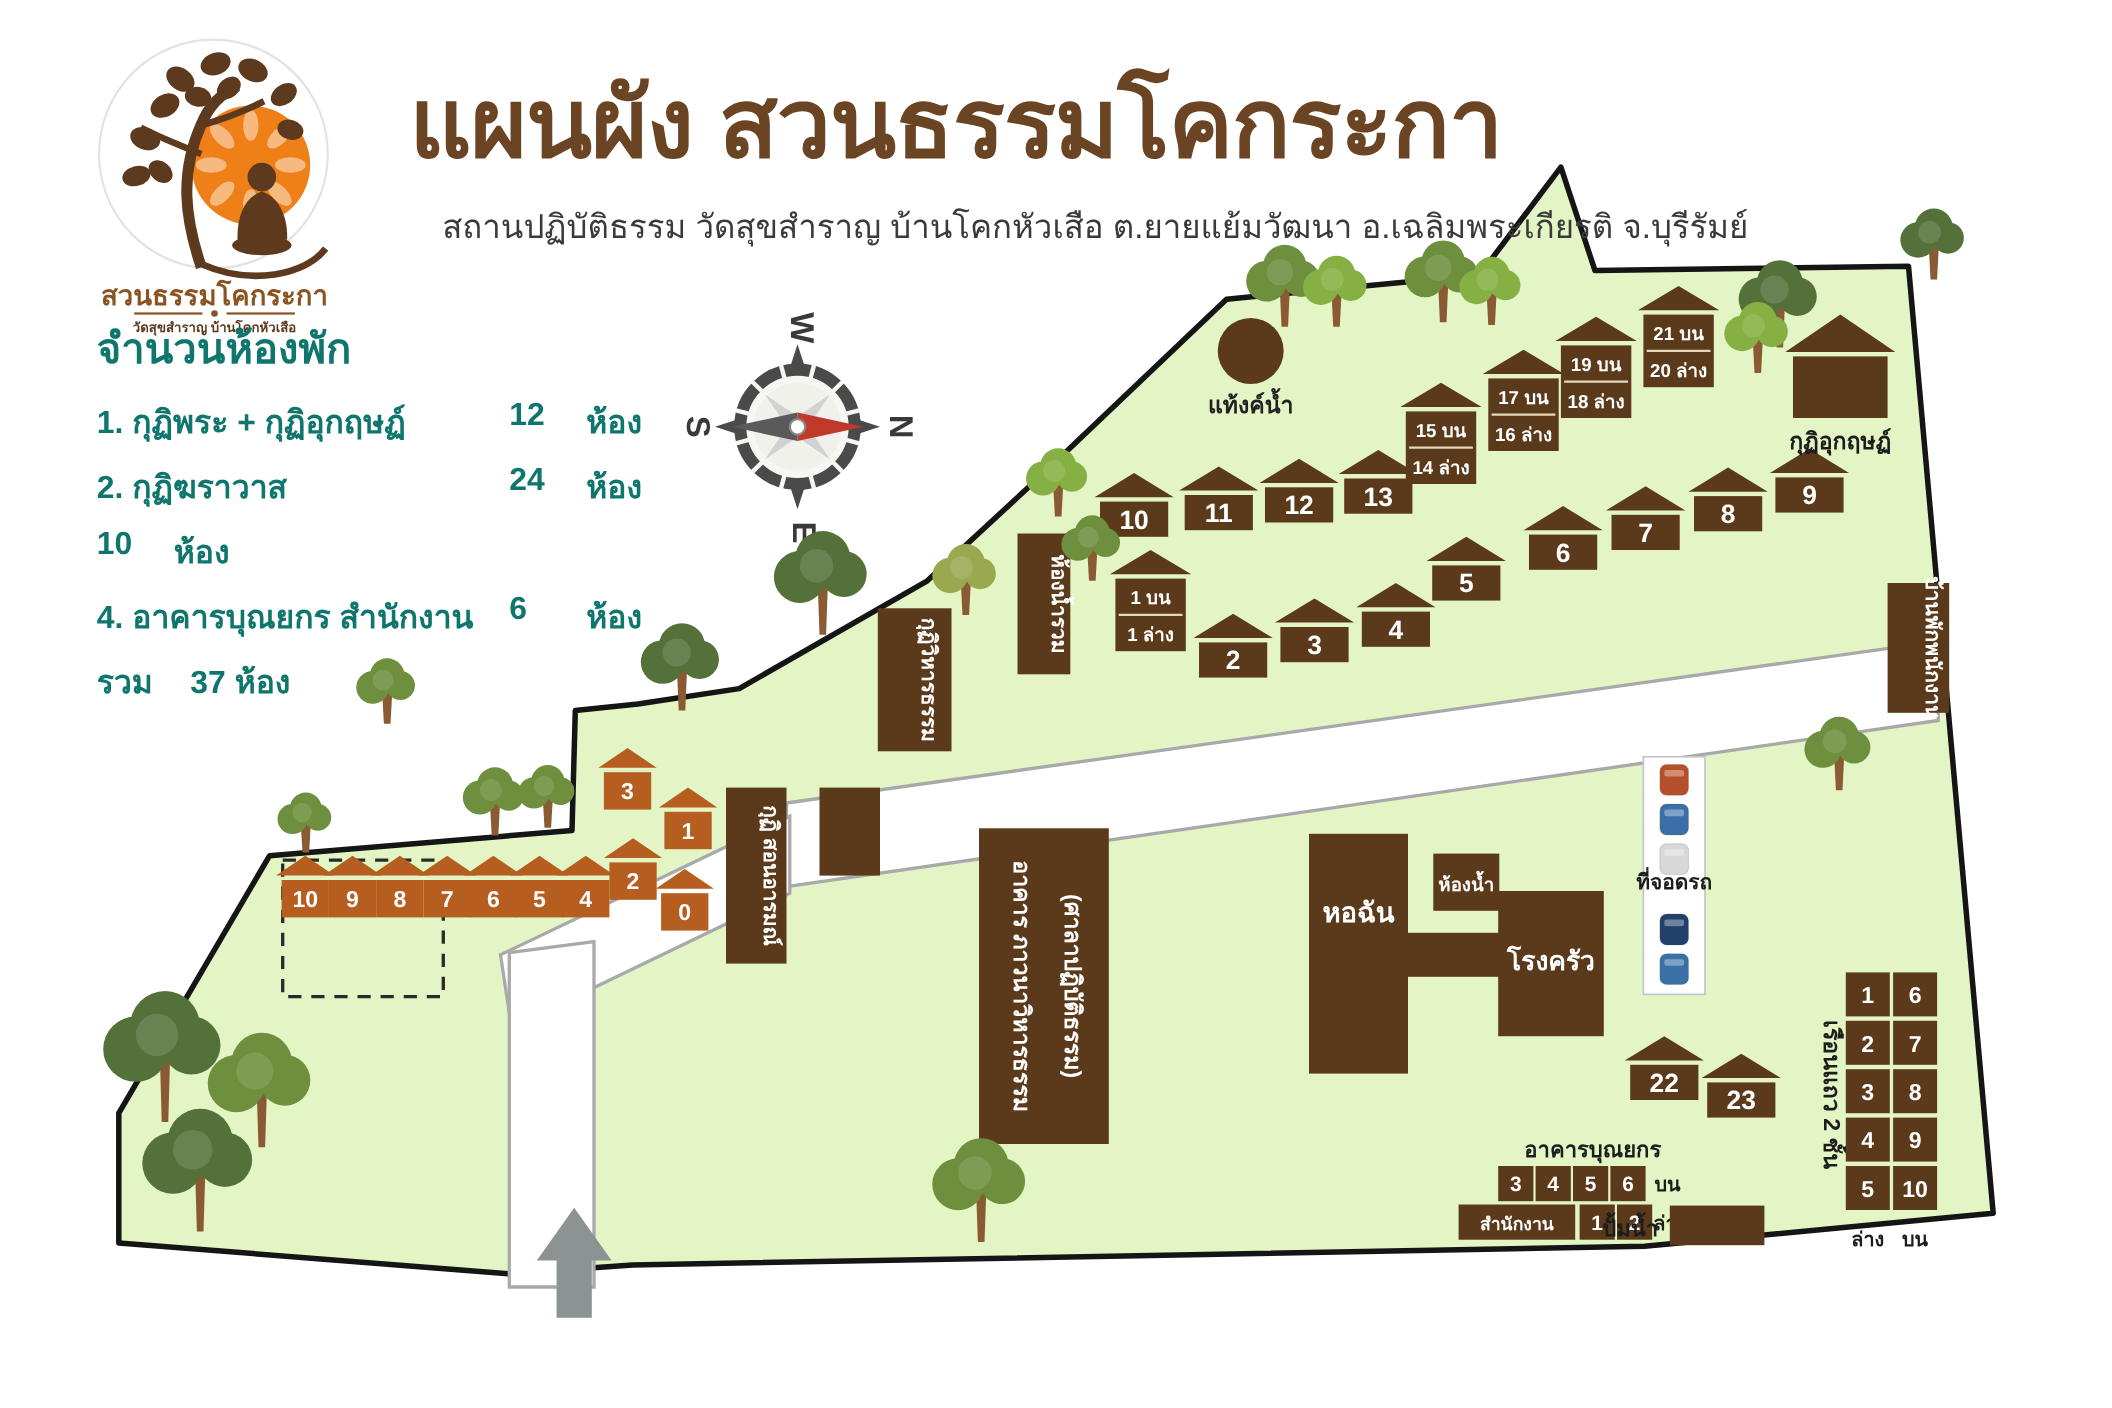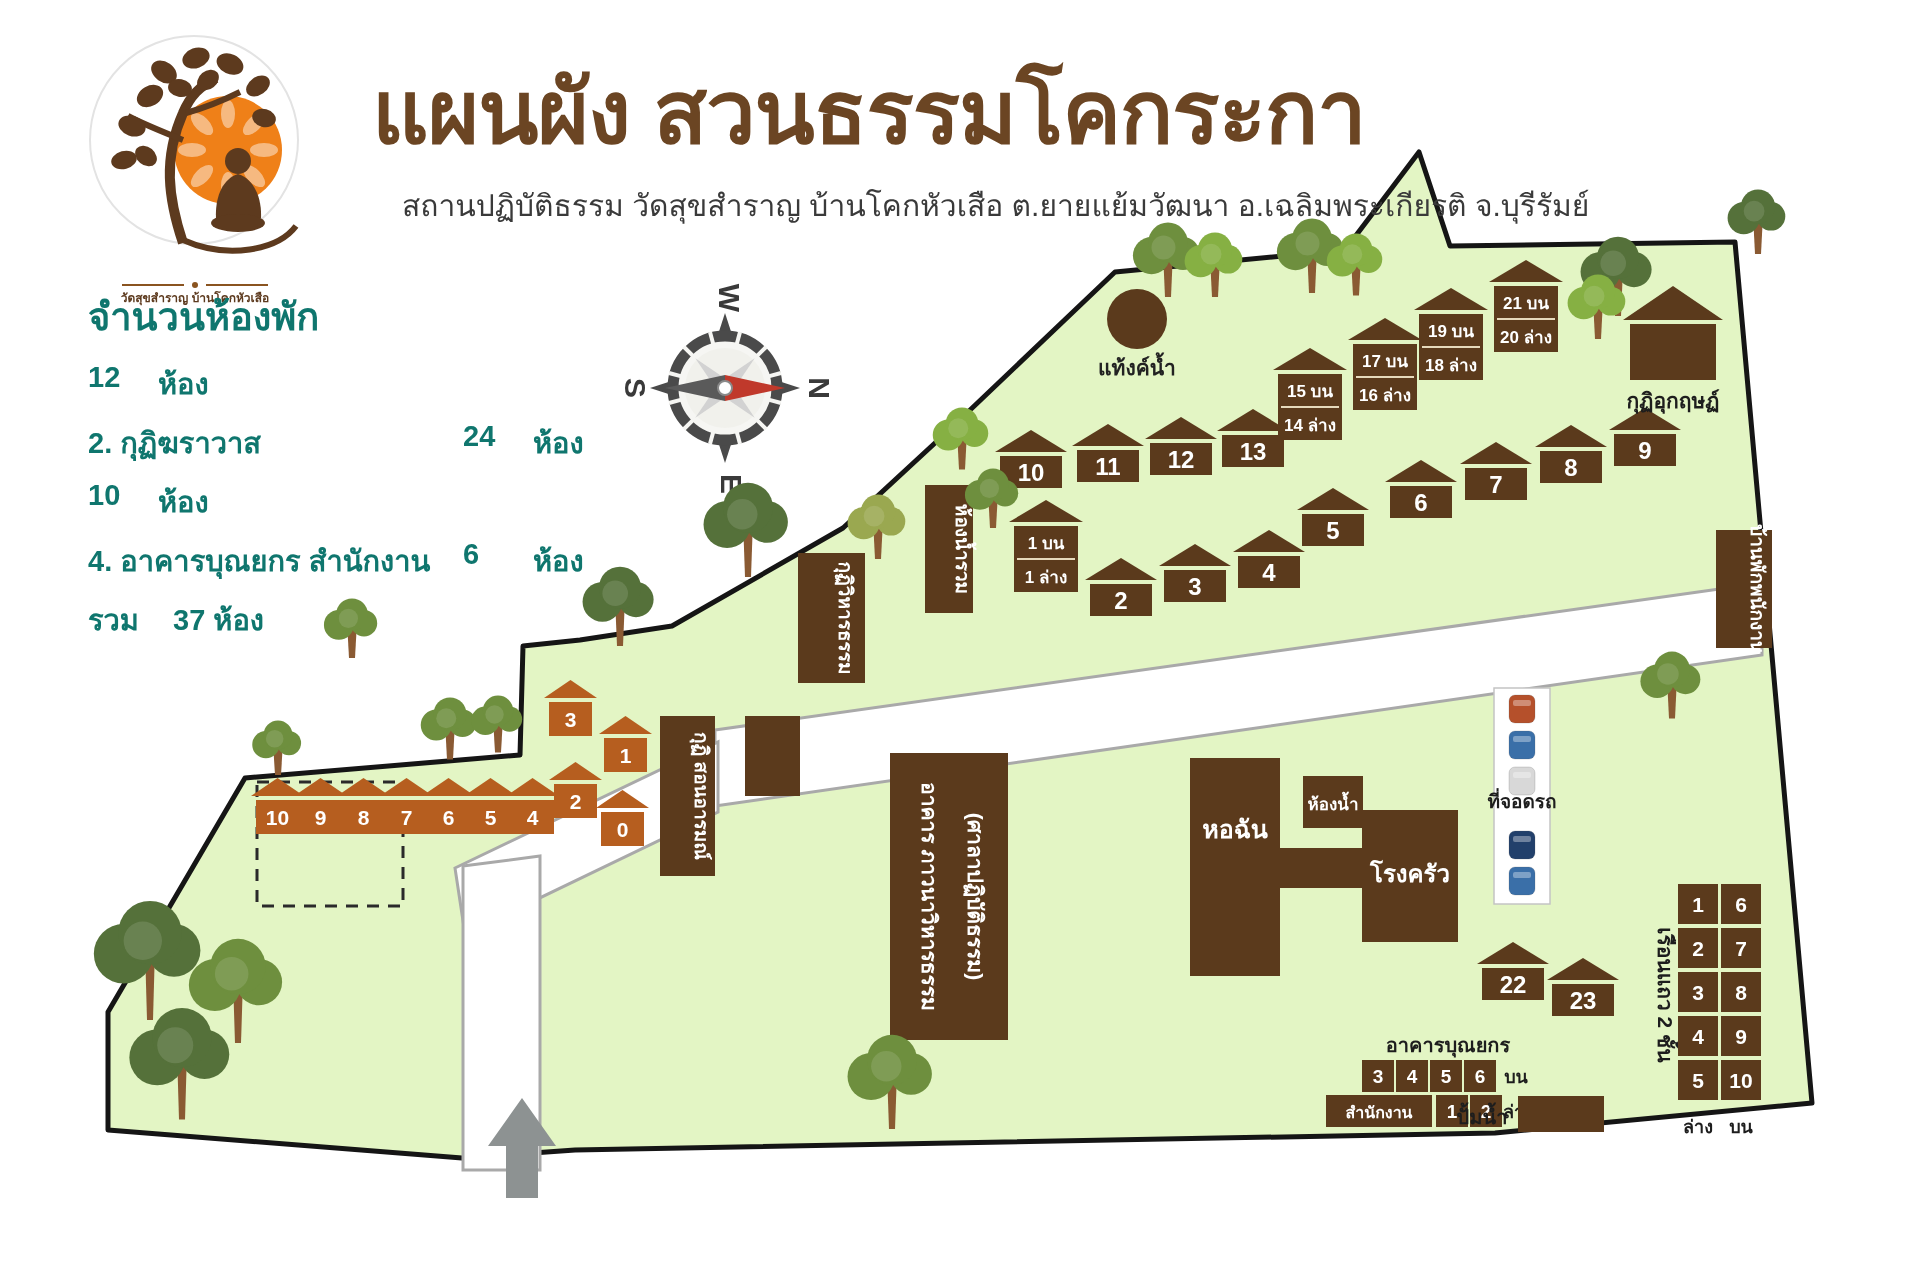--- a/index.html
+++ b/index.html
@@ -521,33 +521,35 @@
       <ellipse cx="92" cy="60" rx="12" ry="9" transform="rotate(10 92 60)"></ellipse>
       <ellipse cx="58" cy="128" rx="12" ry="9" transform="rotate(40 58 128)"></ellipse>
       <ellipse cx="176" cy="90" rx="12" ry="9" transform="rotate(15 176 90)"></ellipse>
       <ellipse cx="120" cy="52" rx="12" ry="9" transform="rotate(-40 120 52)"></ellipse>
       <circle cx="150" cy="133" r="13"></circle>
       <path d="M150,146 C134,151 127,170 128,190 L173,190 C174,170 166,151 150,146 Z"></path>
       <ellipse cx="150" cy="195" rx="27" ry="9"></ellipse>
     </g>
   </svg>
 </div>
+<div class="abs" id="logo-name">สวนธรรมโคกระกา</div>
 <div class="abs logo-divider">
   <span class="bar"></span>
       <span class="dot"></span>
       <span class="bar"></span>
 </div>
 <div class="abs" id="logo-sub">วัดสุขสำราญ บ้านโคกหัวเสือ</div>
 
 <div class="abs" id="page-title">แผนผัง สวนธรรมโคกระกา</div>
 <div class="abs" id="page-subtitle">สถานปฏิบัติธรรม วัดสุขสำราญ บ้านโคกหัวเสือ ต.ยายแย้มวัฒนา อ.เฉลิมพระเกียรติ จ.บุรีรัมย์</div>
 
 <div class="abs" id="legend">
   <div id="legend-title">จำนวนห้องพัก</div>
   <div class="lrow">
+    <span class="lname"><span>1.</span> <span>กุฏิพระ + กุฏิอุกฤษฏ์</span></span>
     <span class="lcount">12</span>
     <span class="lunit">ห้อง</span>
   </div>
   <div class="lrow">
     <span class="lname"><span>2.</span> <span>กุฏิฆราวาส</span></span>
     <span class="lcount">24</span>
     <span class="lunit">ห้อง</span>
   </div>
   <div class="lrow">
     <span class="lcount">10</span>

